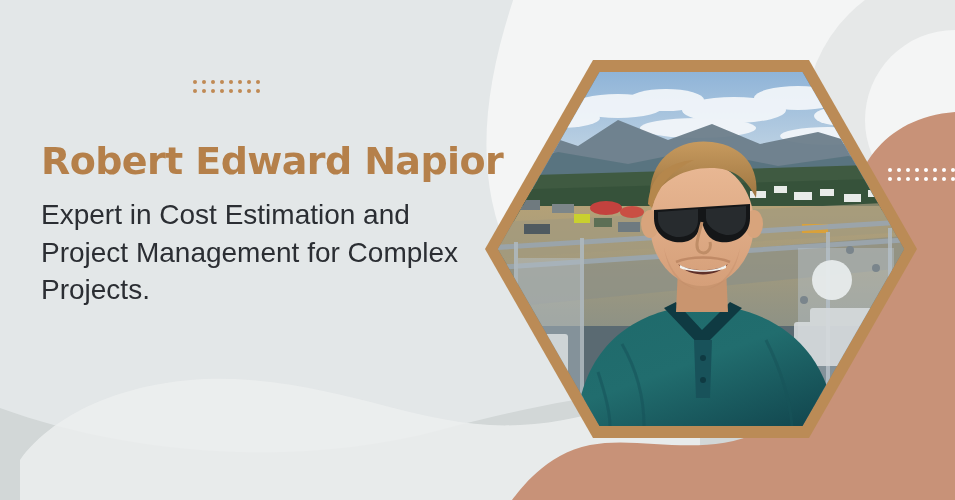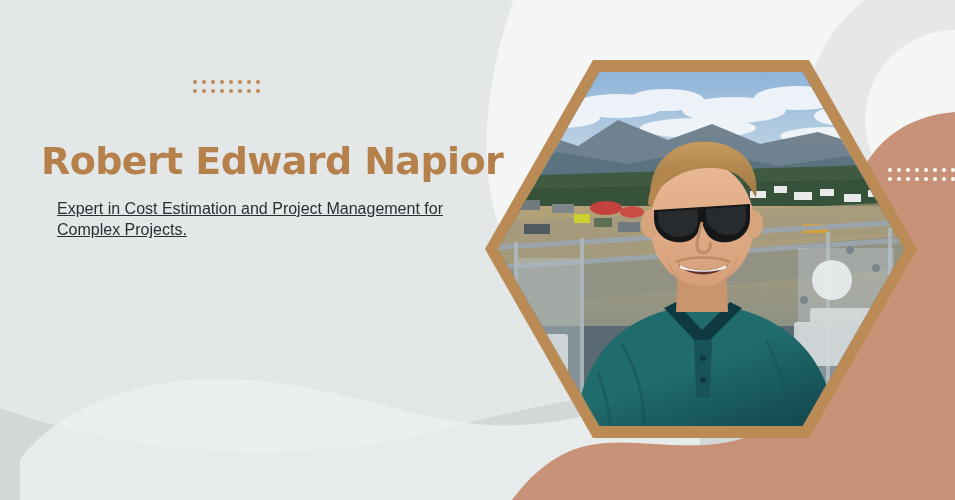--- a/index.html
+++ b/index.html
@@ -29,28 +29,27 @@
     margin:0 0 14px 0;
     font-family:"DejaVu Sans", sans-serif;
     font-weight:700;
     font-size:38px;
     letter-spacing:-0.6px;
     line-height:1.05;
     color:#b5804a;
     white-space:nowrap;
   }
   .subline{
-    margin:16px;
+    margin:0;
     font-family:"Liberation Sans", sans-serif;
     font-weight:400;
-    font-size:16px;
+    font-size:28px;
     line-height:1.35;
     color:#2b2e33;
     max-width:430px;
-    text-decoration:underline;
   }
 
   
   .dotgrid-right{
     position:absolute;left:888px;top:168px;
     display:grid;grid-template-columns:repeat(8, 7px);
     grid-auto-rows:7px;gap:2px 2px;
   }
   .dotgrid-right i{display:block;width:4px;height:4px;border-radius:50%;background:#ffffff;}
 

